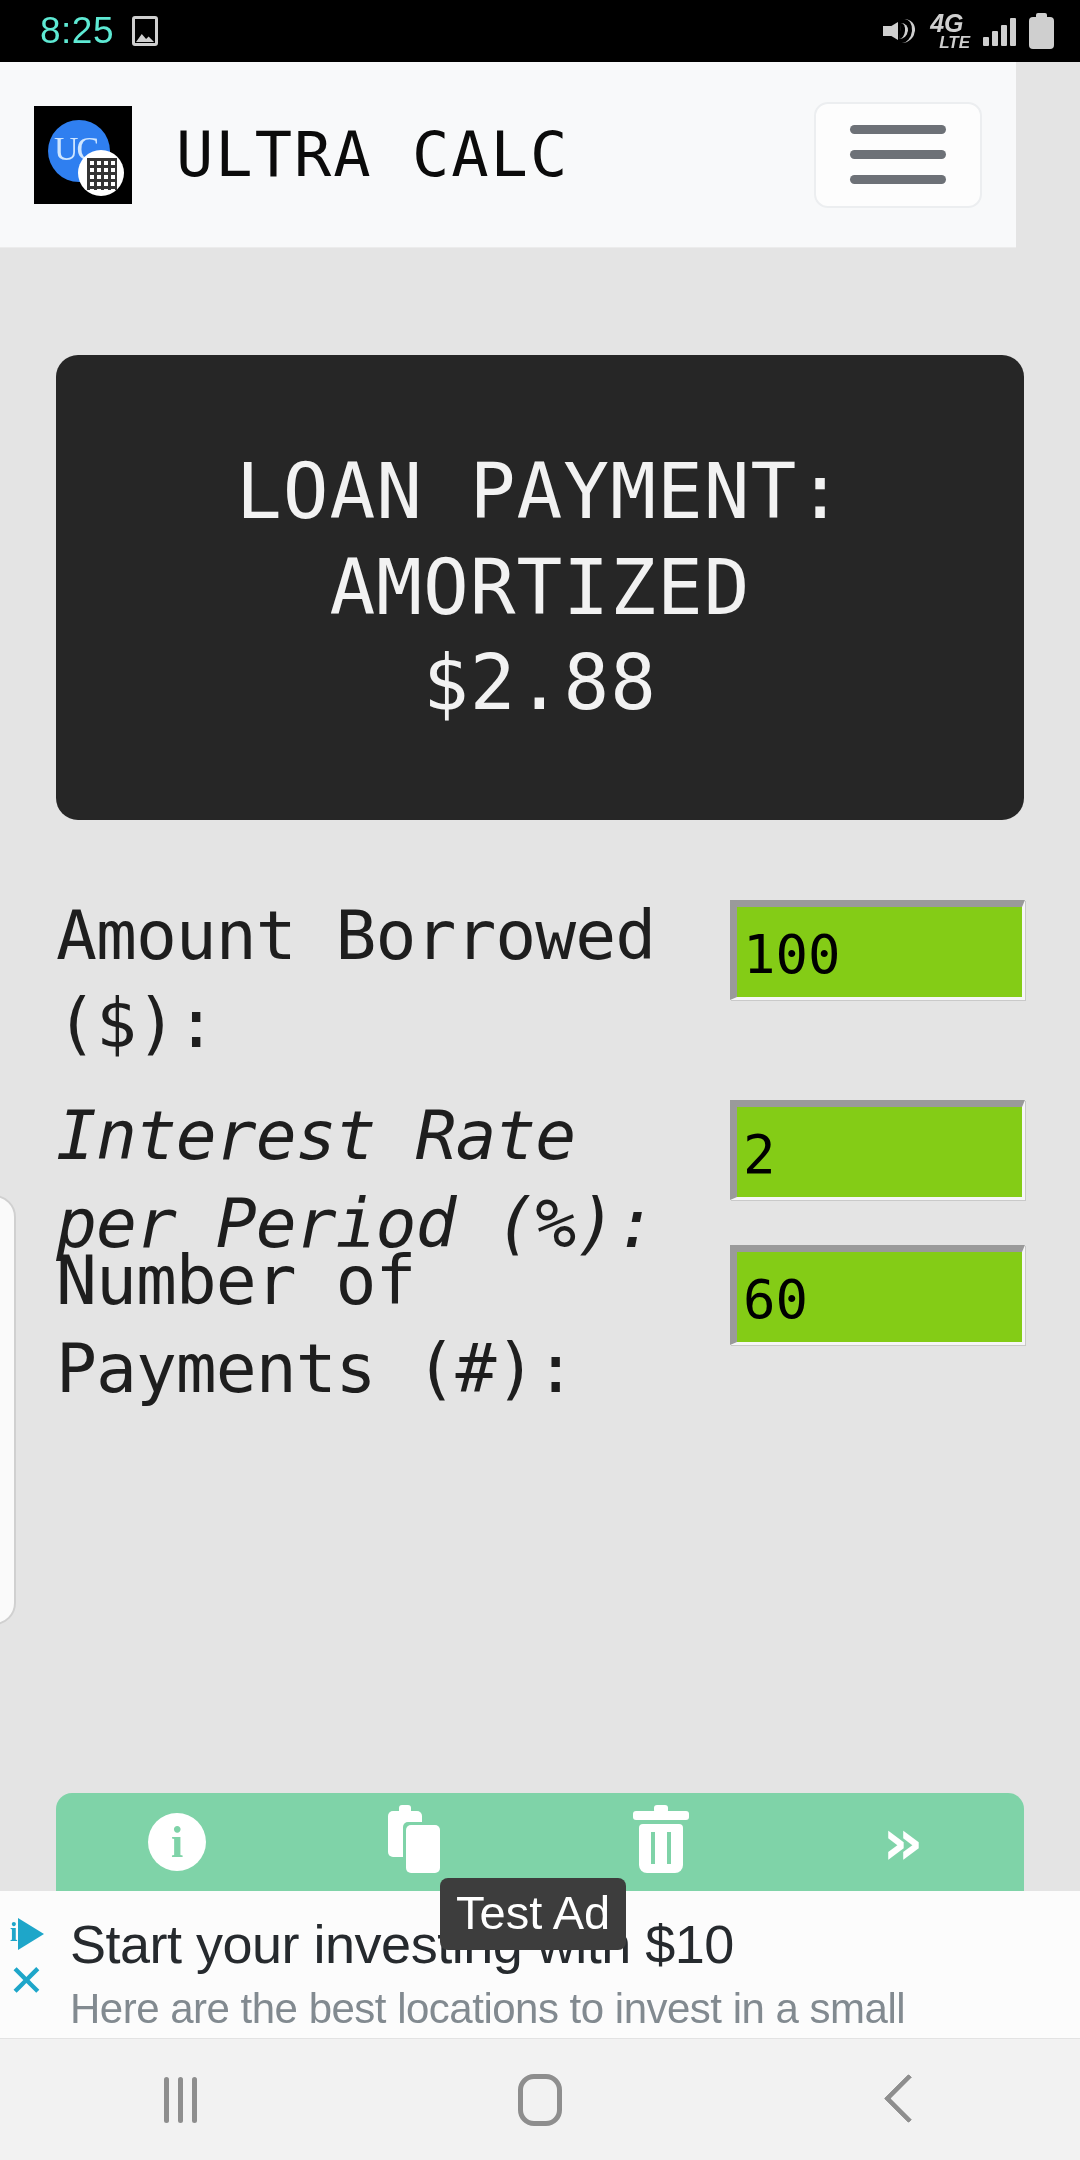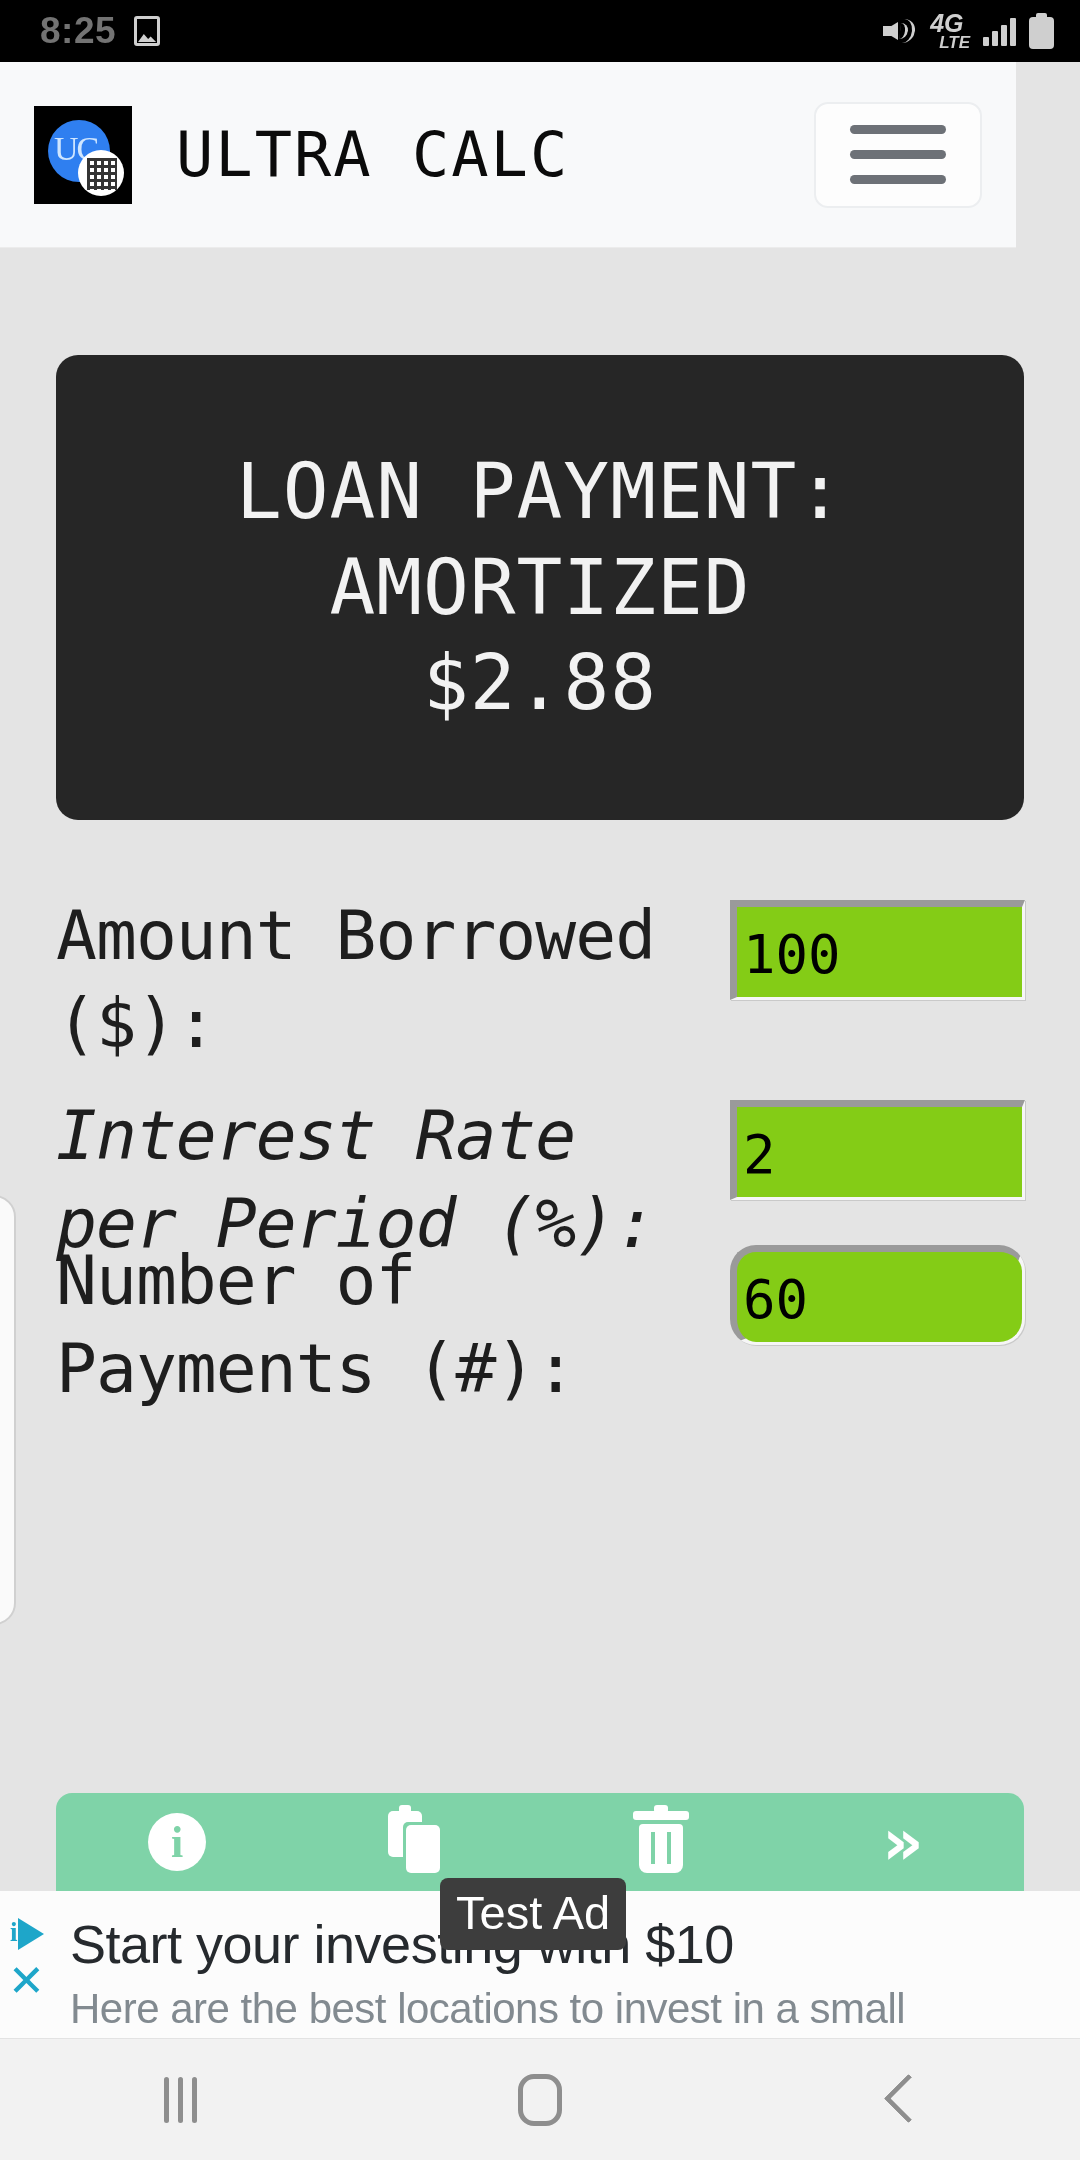--- a/index.html
+++ b/index.html
@@ -12,21 +12,21 @@
   .screen { position:relative; width:1080px; height:2160px; overflow:hidden; }
 
   
   .statusbar{
     position:absolute; top:0; left:0; width:1080px; height:62px;
     background:#000; color:#d4d4d4;
     display:flex; align-items:center; justify-content:space-between;
     padding:0 26px 0 40px;
   }
   .sb-left{ display:flex; align-items:center; gap:18px; }
-  .sb-time{ font-size:37px; font-weight:700; letter-spacing:.5px; color:#737373;
+  .sb-time{ font-size:37px; font-weight:400; letter-spacing:.5px; color:#5eead4;
             font-family:"Liberation Sans", sans-serif; }
   .sb-right{ display:flex; align-items:center; gap:13px; }
   .ico-gallery{ width:26px; height:30px; position:relative; }
   .ico-gallery::before{
     content:""; position:absolute; inset:0; border:3px solid #cfcfcf; border-radius:3px;
   }
   .ico-gallery::after{
     content:""; position:absolute; left:4px; right:4px; bottom:4px; height:11px;
     background:#cfcfcf;
     clip-path:polygon(0% 100%, 32% 28%, 56% 72%, 70% 50%, 100% 100%);
@@ -294,21 +294,21 @@
     <div class="row" style="top:0;">
       <div class="lbl" style="top:-8px;">Amount Borrowed ($):</div>
       <div class="fld" style="top:0;">100</div>
     </div>
     <div class="row" style="top:200px;">
       <div class="lbl" style="top:-8px;font-style:italic;">Interest Rate per Period (%):</div>
       <div class="fld" style="top:0;">2</div>
     </div>
     <div class="row" style="top:345px;">
       <div class="lbl" style="top:-8px;">Number of Payments (#):</div>
-      <div class="fld" style="top:0;border-radius:26px;">60</div>
+      <div class="fld" style="top:0;">60</div>
     </div>
   </div>
 
   <div class="toolbar">
     <div class="tool">
       <span class="ico-info">i</span>
     </div>
     <div class="tool">
       <span class="ico-copy">
         <span class="clip"></span>

